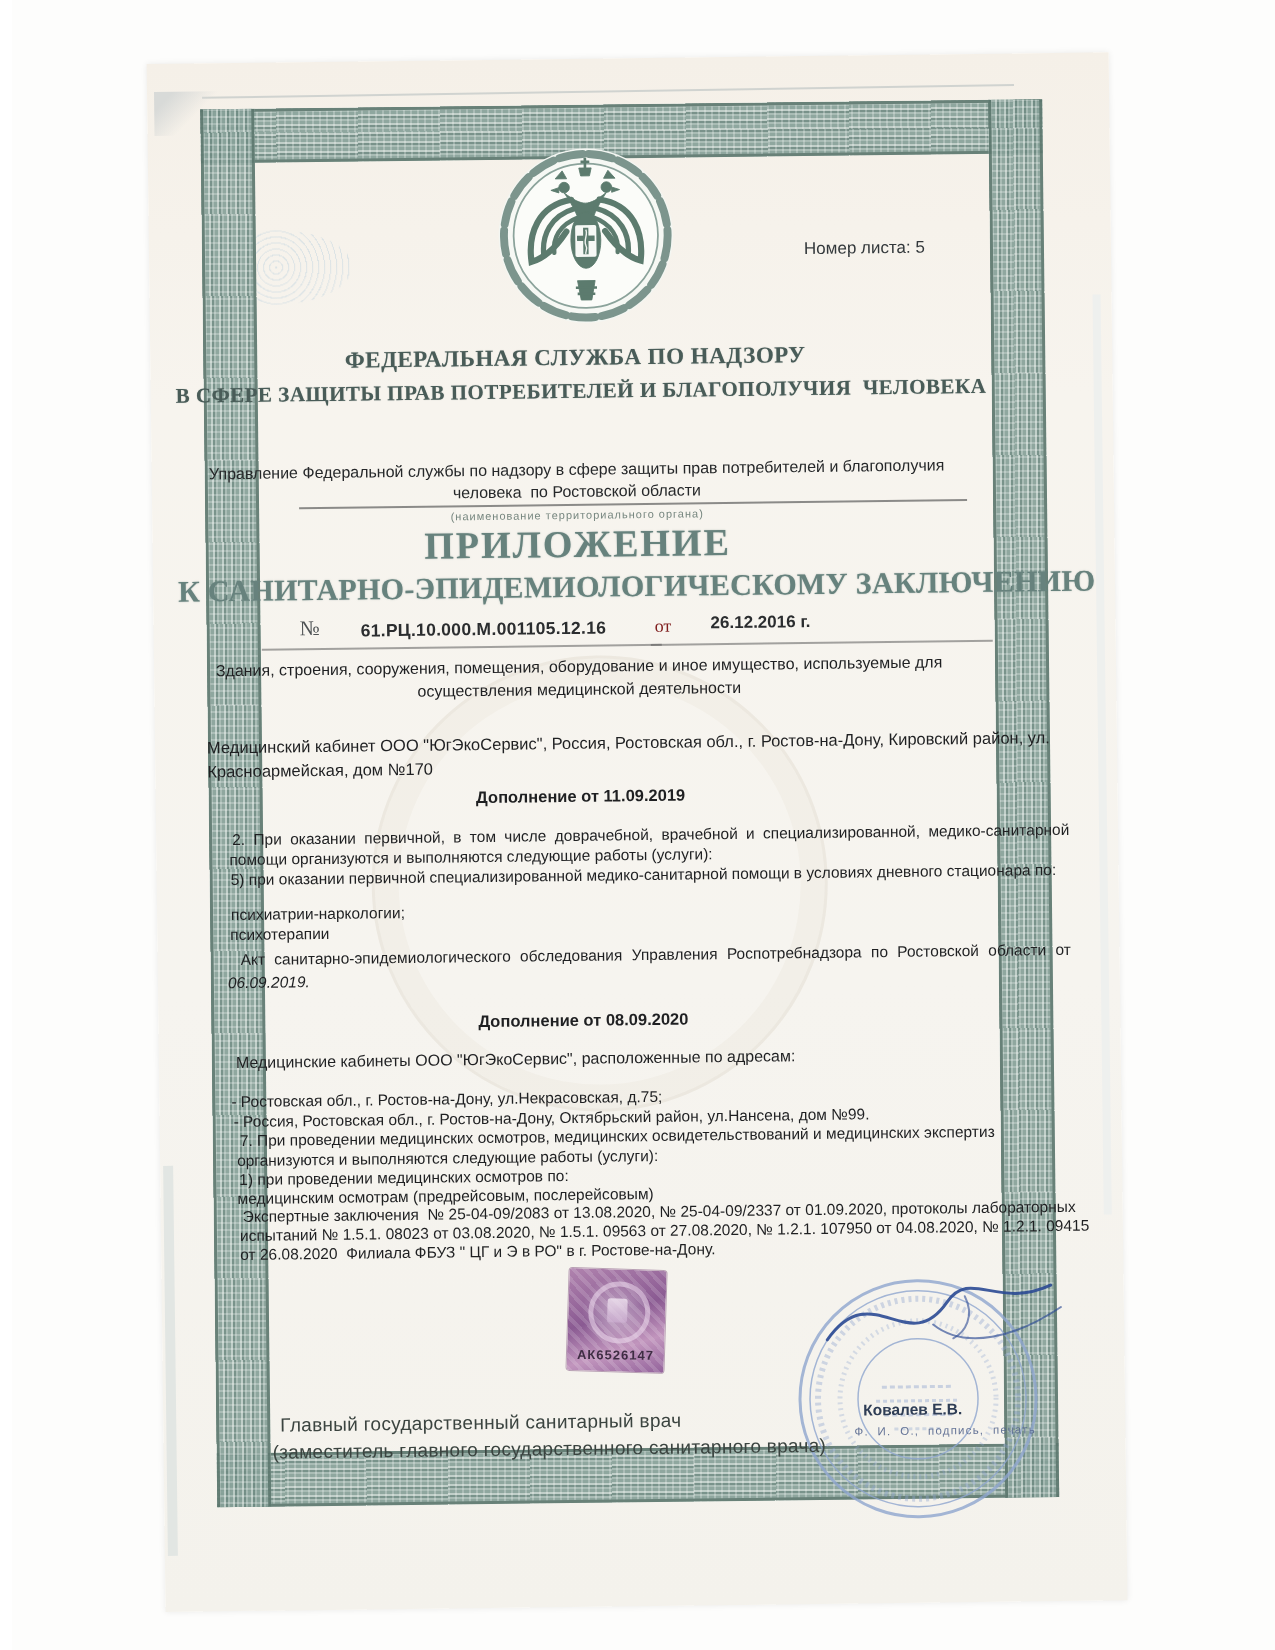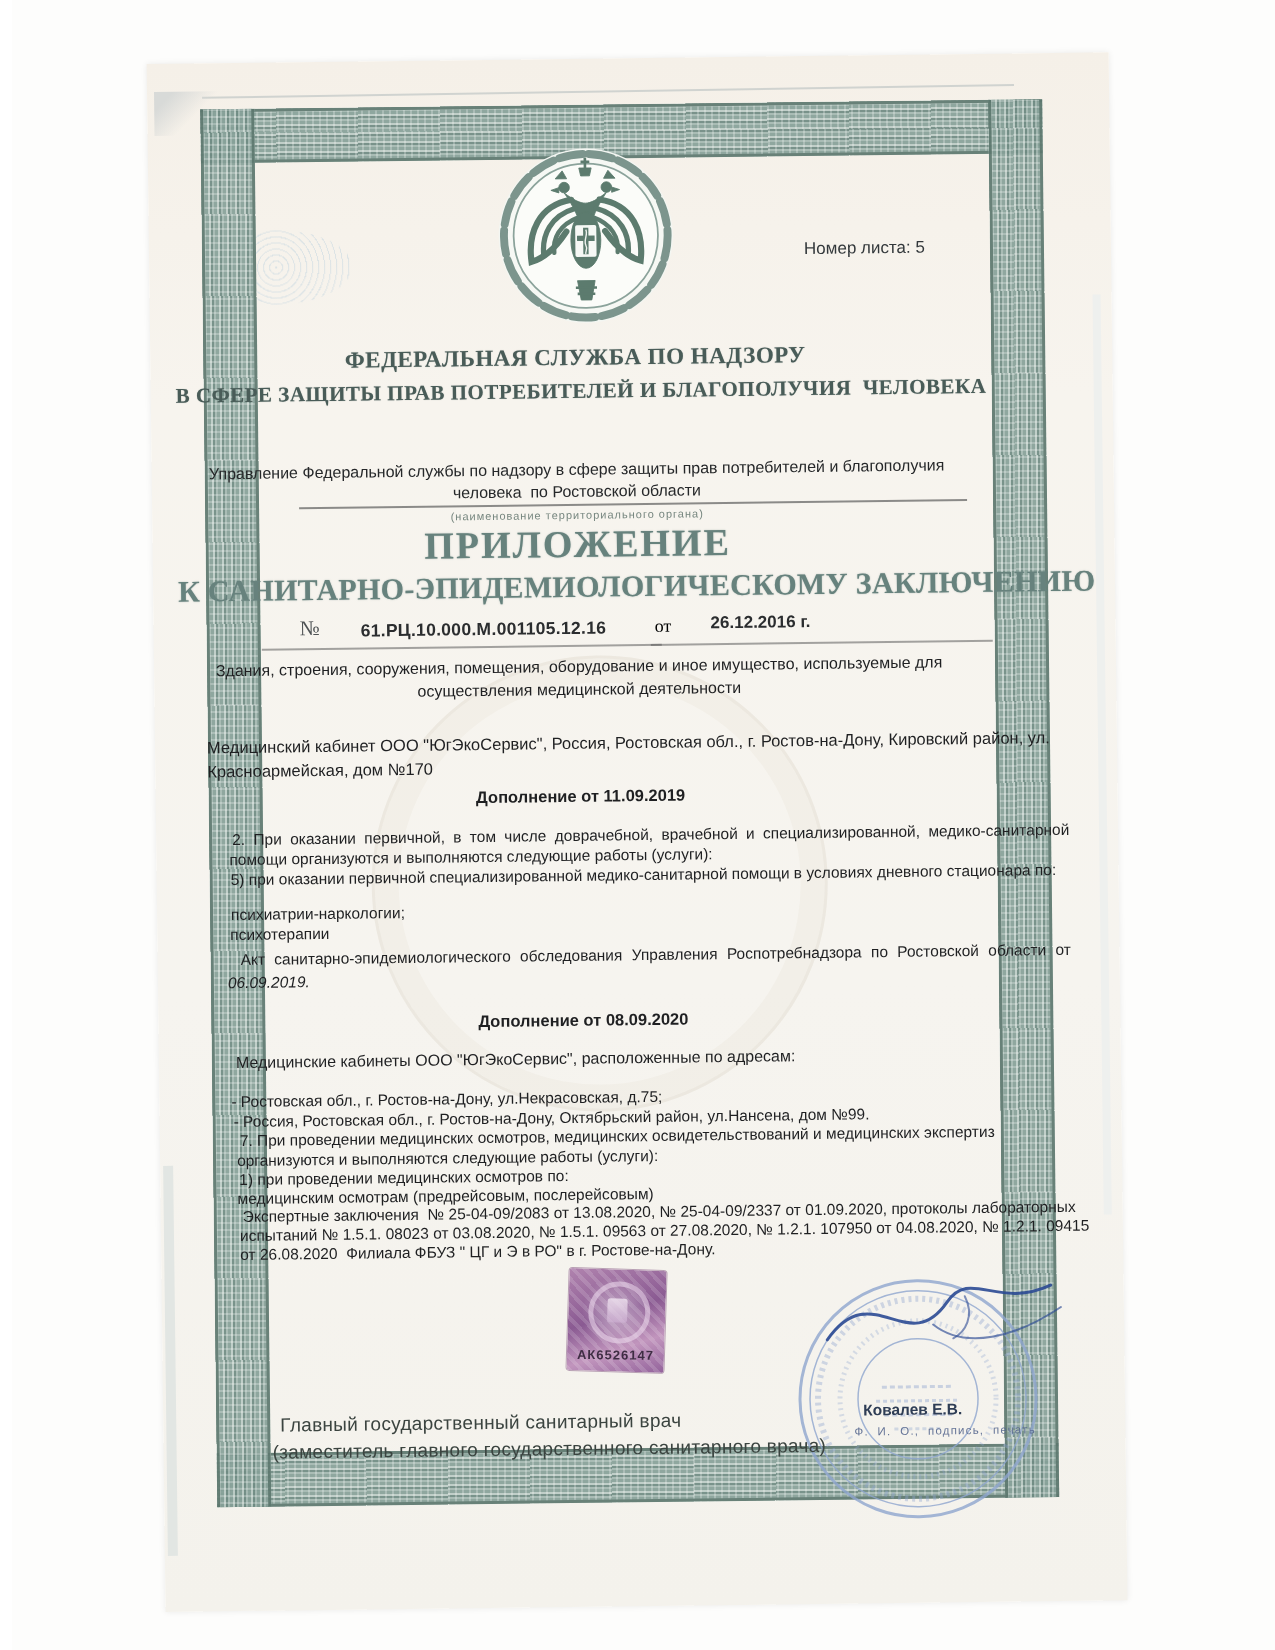--- a/index.html
+++ b/index.html
@@ -127,21 +127,21 @@
     <div class="t ctr org" style="top:460px;">Управление Федеральной службы по надзору в сфере защиты прав потребителей и благополучия</div>
     <div class="t ctr org" style="top:482px;">человека  по Ростовской области</div>
     <div class="rule" style="left:292px;top:503px;width:668px;"></div>
     <div class="t ctr caption-small" style="top:508px;">(наименование территориального органа)</div>
 
     <div class="t ctr serif titl" style="top:521px;font-size:38px;letter-spacing:2px;top:521px;">ПРИЛОЖЕНИЕ</div>
     <div class="t ctr serif titl" style="top:569px;font-size:30px;letter-spacing:.3px;">К САНИТАРНО-ЭПИДЕМИОЛОГИЧЕСКОМУ ЗАКЛЮЧЕНИЮ</div>
 
     <div class="t serif" style="left:291px;top:612px;font-size:21px;color:#4e5254;">№</div>
     <div class="t semib" style="left:352px;top:617px;font-size:17.5px;letter-spacing:.3px;color:#2b2d2f;">61.РЦ.10.000.М.001105.12.16</div>
-    <div class="t serif" style="left:646px;top:616px;font-size:18px;color:#000000;">от</div>
+    <div class="t serif" style="left:646px;top:616px;font-size:18px;color:#7f1d1d;">от</div>
     <div class="t semib" style="left:702px;top:614px;font-size:17px;color:#2b2d2f;">26.12.2016 г.</div>
     <div class="rule" style="left:253px;top:644px;width:400px;height:1.5px;opacity:.55;"></div>
     <div class="rule" style="left:642px;top:644px;width:342px;height:1.5px;opacity:.55;"></div>
 
     <div class="t ctr body16" style="top:657px;font-weight:500;">Здания, строения, сооружения, помещения, оборудование и иное имущество, используемые для</div>
     <div class="t ctr body16" style="top:680px;font-weight:500;">осуществления медицинской деятельности</div>
 
     <div class="t body16" style="left:197px;top:733px;font-size:16.5px;font-weight:500;">Медицинский кабинет ООО "ЮгЭкоСервис", Россия, Ростовская обл., г. Ростов-на-Дону, Кировский район, ул.</div>
     <div class="t body16" style="left:197px;top:757px;font-size:16.5px;font-weight:500;">Красноармейская, дом №170</div>
 

